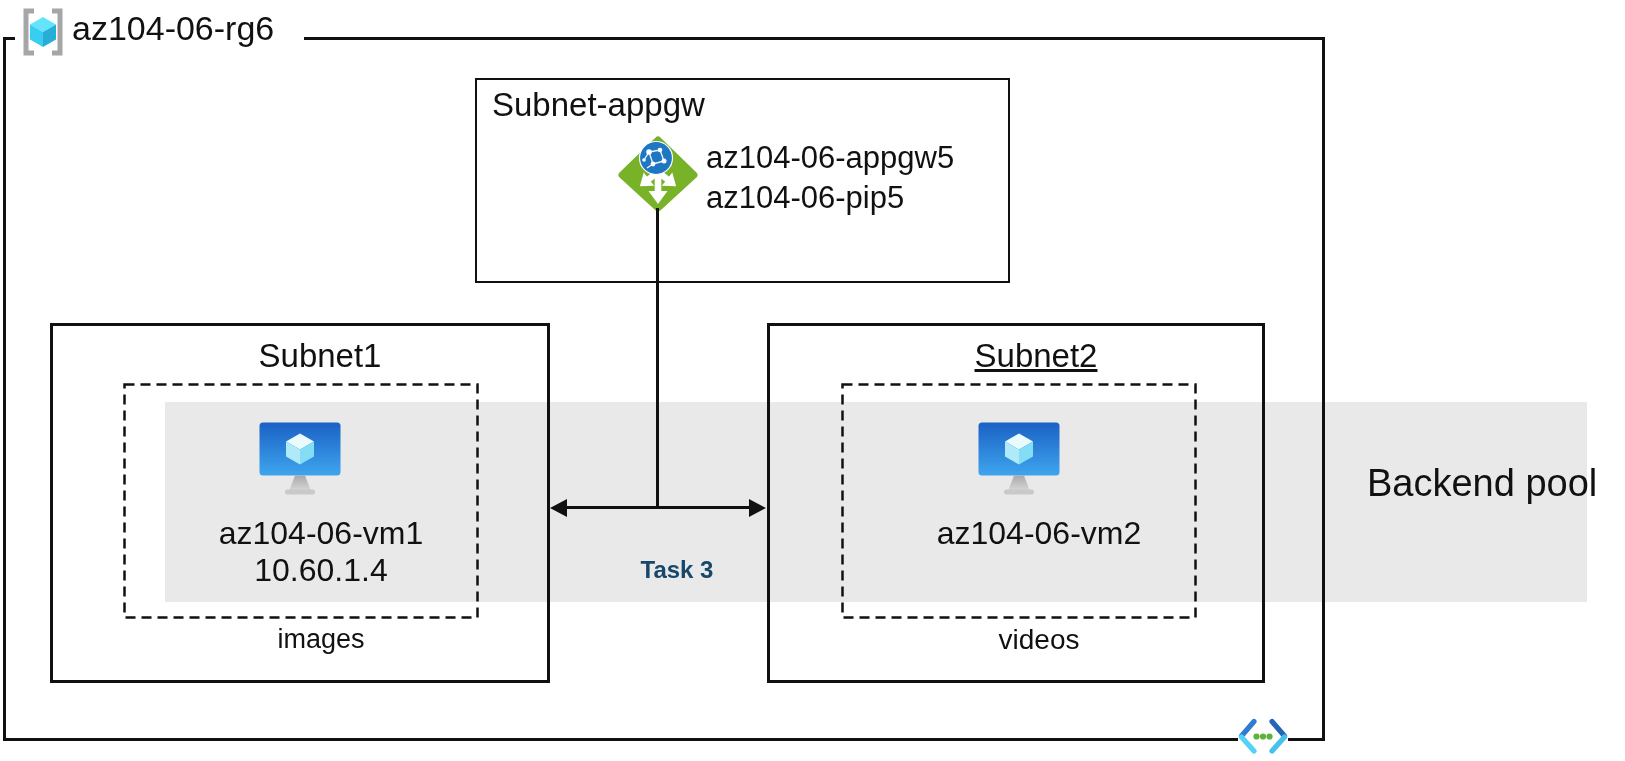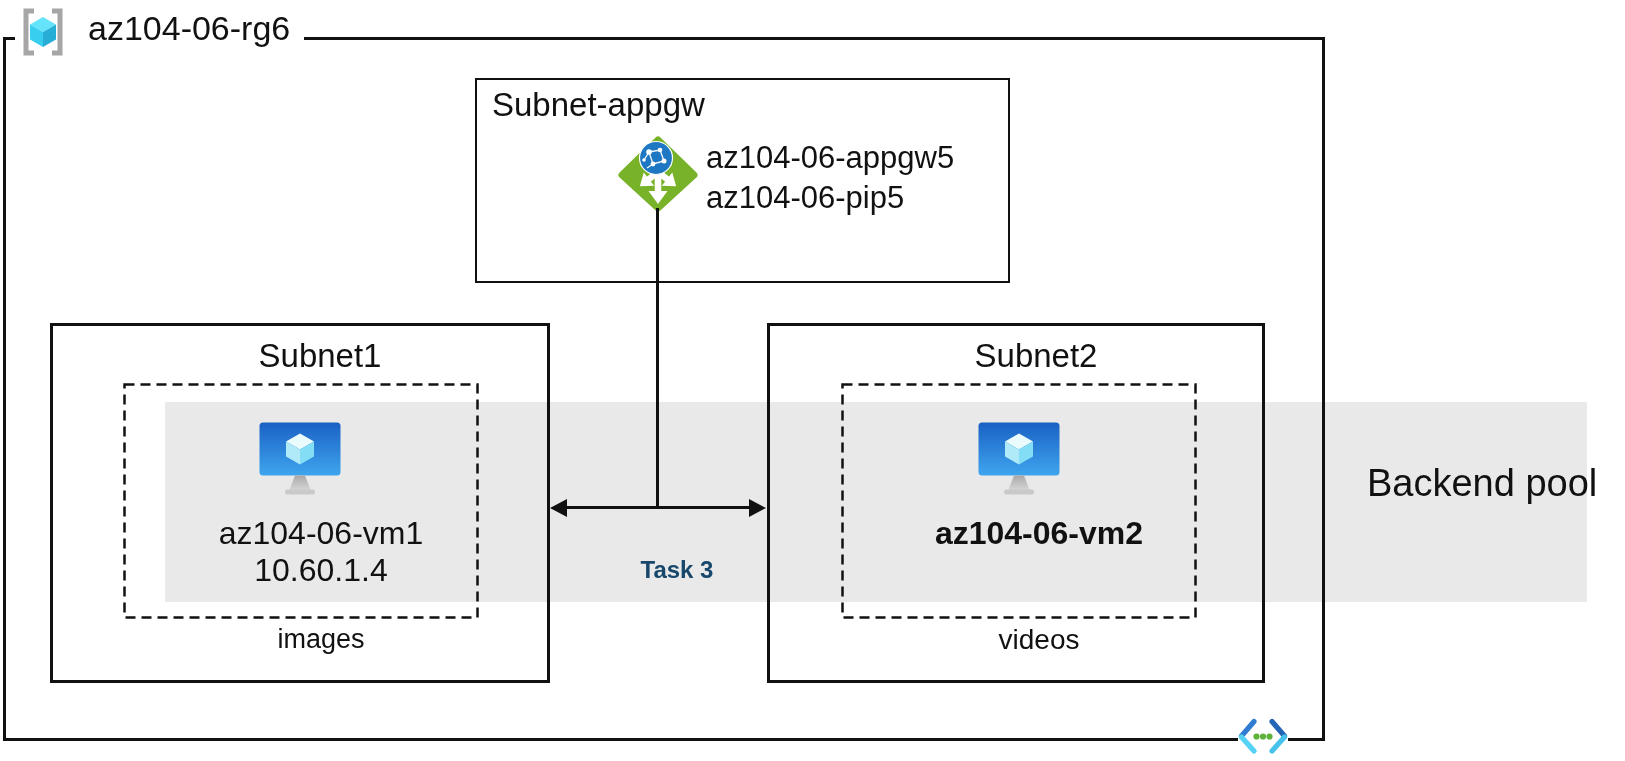--- a/index.html
+++ b/index.html
@@ -26,50 +26,50 @@
   }
   .abs { position: absolute; }
   .center { text-align: center; padding-left: 20px; }
 
   .band { left: 165px; top: 402px; width: 1422px; height: 200px; background: var(--backend-pool-bg); }
   .band-label { left: 1367px; top: 462px; font-size: 38px; white-space: nowrap; }
 
   .rg-box { left: 3px; top: 37px; width: 1322px; height: 704px; border: 3px solid var(--border); box-sizing: border-box; }
   .rg-gap { left: 15px; top: 34px; width: 289px; height: 10px; background: #ffffff; }
   .rg-icon { left: 18px; top: 7px; width: 50px; height: 50px; }
-  .rg-title { left: 88px; top: 9px; font-size: 34px; white-space: nowrap; }
+  .rg-title { left: 72px; top: 9px; font-size: 34px; white-space: nowrap; }
 
   .appgw-box { left: 475px; top: 78px; width: 535px; height: 205px; border: 2px solid var(--border); box-sizing: border-box; }
   .appgw-label { left: 492px; top: 86px; font-size: 33px; white-space: nowrap; }
   .appgw-icon { left: 616px; top: 134px; width: 84px; height: 78px; }
   .appgw-lines { left: 706px; top: 138px; font-size: 31px; line-height: 40px; white-space: nowrap; }
 
   .vline { left: 656px; top: 208px; width: 3px; height: 300px; background: var(--border); }
   .hline { left: 560px; top: 506px; width: 199px; height: 3px; background: var(--border); }
   .ah { width: 0; height: 0; }
   .ah-left  { left: 550px; top: 498.5px; border-right: 17px solid var(--border); border-top: 9px solid transparent; border-bottom: 9px solid transparent; }
   .ah-right { left: 749px; top: 498.5px; border-left: 17px solid var(--border); border-top: 9px solid transparent; border-bottom: 9px solid transparent; }
 
   .task-label { left: 557px; top: 556px; width: 200px; font-size: 24px; font-weight: bold; color: var(--task-text); }
 
   .subnet-box { border: 3px solid var(--border); box-sizing: border-box; }
   .subnet1-box { left: 50px; top: 323px; width: 500px; height: 360px; }
   .subnet2-box { left: 767px; top: 323px; width: 498px; height: 360px; }
   .s1-label { left: 50px; top: 337px; width: 500px; font-size: 33px; }
-  .s2-label { left: 767px; top: 337px; width: 498px; font-size: 33px; }
+  .s2-label { left: 767px; top: 337px; width: 498px; font-size: 33px; text-decoration: underline; }
 
   .dashed-svg { pointer-events: none; }
   .dashed1 { left: 123px; top: 383px; width: 356px; height: 236px; }
   .dashed2 { left: 841px; top: 383px; width: 356px; height: 236px; }
 
   .vm-icon { width: 84px; height: 76px; }
   .vm1-icon { left: 258px; top: 421px; }
   .vm2-icon { left: 977px; top: 421px; }
   .vm1-text { left: 125px; top: 515px; width: 352px; font-size: 32px; line-height: 37px; }
-  .vm2-text { left: 843px; top: 515px; width: 352px; font-size: 32px; line-height: 37px; font-weight: bold; }
+  .vm2-text { left: 843px; top: 515px; width: 352px; font-size: 32px; line-height: 37px; }
   .cap1 { left: 125px; top: 624px; width: 352px; font-size: 27px; }
   .cap2 { left: 843px; top: 624px; width: 352px; font-size: 28px; }
 
   .vnet-icon { left: 1238px; top: 718px; width: 50px; height: 36px; }
 </style>
 </head>
 <body>
 
 <div id="canvas">
 

